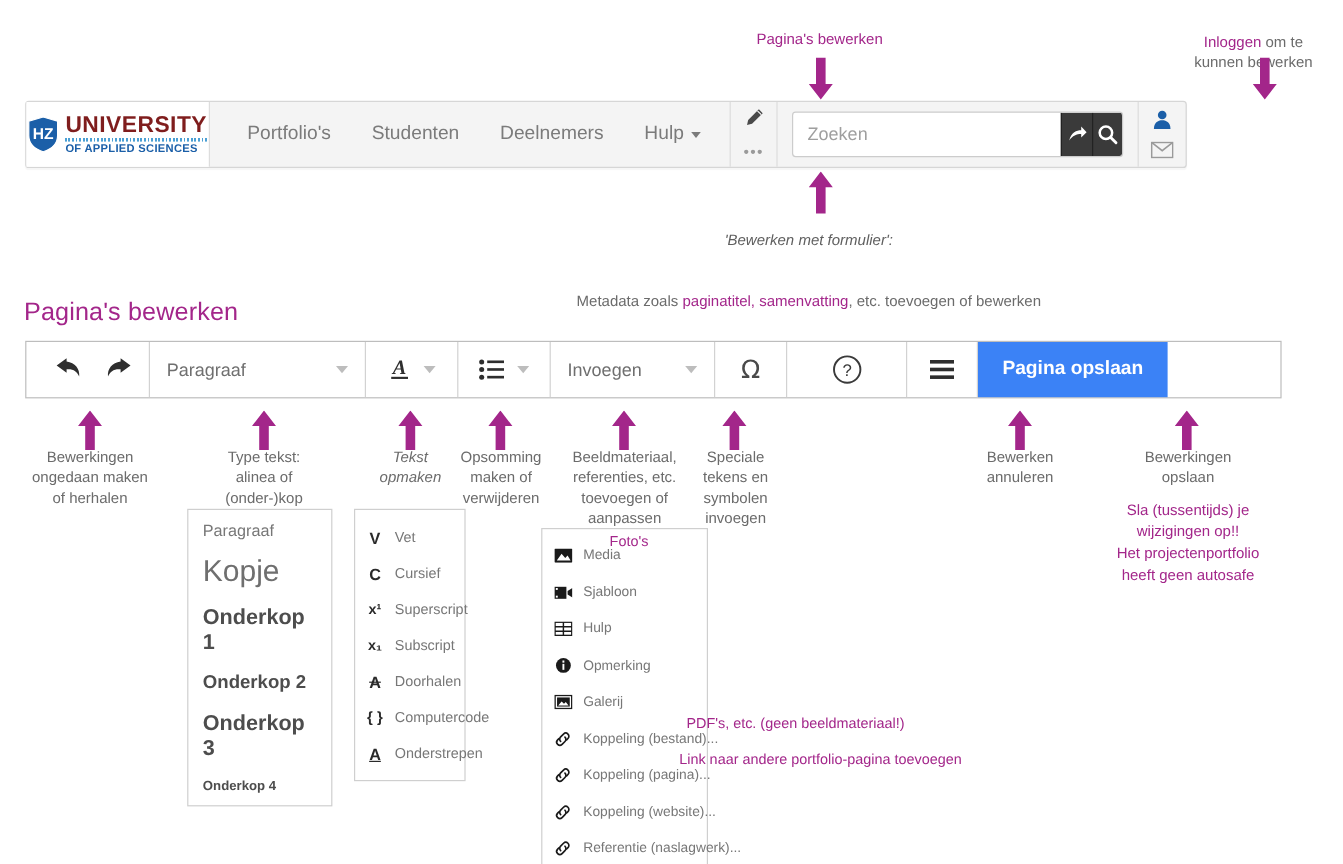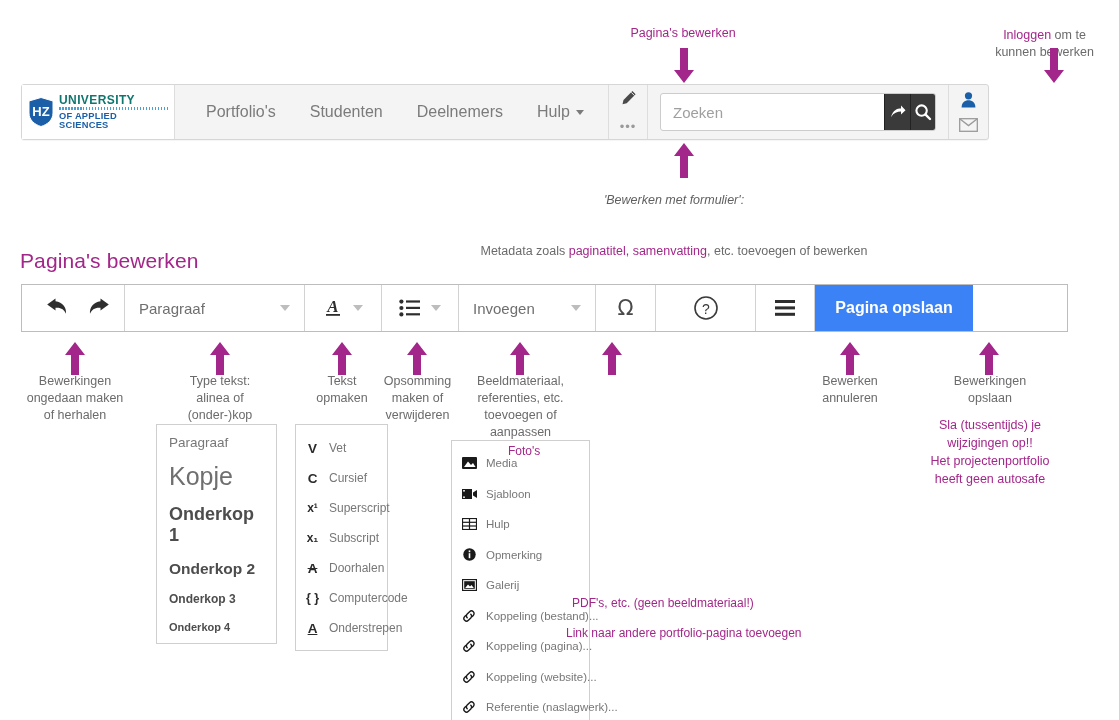--- a/index.html
+++ b/index.html
@@ -46,21 +46,21 @@
     width: 153px;
     background: #fff;
     border-right: 1px solid #ddd;
     display: flex; align-items: center; justify-content: center;
     padding: 0 6px;
   }
   .brand-inner { display: flex; align-items: center; gap: 5px; }
   .shield { width: 26px; height: 30px; flex: 0 0 auto; }
   .brand-text { display: flex; flex-direction: column; line-height: 1; }
   .brand-l1 {
-    font-size: 12px; font-weight: bold; color: #0f766e;
+    font-size: 19px; font-weight: bold; color: #7f1d1d;
     letter-spacing: .4px; font-family: "Liberation Sans", sans-serif;
   }
   .brand-rule { height: 3px; margin: 1.5px 0; background: repeating-linear-gradient(to right,#4a9fd4 0 1.5px, transparent 1.5px 3px); }
   .brand-l2 { font-size: 9.3px; font-weight: bold; color: #1b5fa8; letter-spacing: .25px; }
 
   .navlinks { display: flex; align-items: center; padding-left: 14px; }
   .navlink {
     font-size: 16px; color: #7b7b7b; padding: 0 17px;
     display: flex; align-items: center; height: 100%;
     cursor: pointer; white-space: nowrap;
@@ -168,21 +168,21 @@
     position: absolute;
     background: #fff;
     border: 1px solid #cfcfcf;
   }
   .panel-para { left: 156px; top: 424px; width: 121px; padding: 10px 12px 8px; }
   .pp-item { color: #777; margin-bottom: 7px; }
   .pp-paragraaf { font-size: 13.5px; margin-bottom: 12px; }
   .pp-kopje { font-size: 25px; color: #6f6f6f; margin-bottom: 13px; font-weight: normal; }
   .pp-ok1 { font-size: 18px; font-weight: bold; color: #4d4d4d; margin-bottom: 14px; }
   .pp-ok2 { font-size: 15.5px; font-weight: bold; color: #4d4d4d; margin-bottom: 14px; }
-  .pp-ok3 { font-size: 12px; font-weight: bold; color: #4d4d4d; margin-bottom: 15px; }
+  .pp-ok3 { font-size: 18px; font-weight: bold; color: #4d4d4d; margin-bottom: 15px; }
   .pp-ok4 { font-size: 11px; font-weight: bold; color: #4d4d4d; margin-bottom: 2px; }
 
   .panel-font { left: 295px; top: 424px; width: 93px; padding: 8px 0 7px; }
   .pf-row { display: flex; align-items: center; height: 30px; padding: 0 9px; gap: 9px; cursor: pointer; }
   .pf-ic { width: 15px; text-align: center; color: #2a2a2a; font-size: 13.5px; font-weight: bold; flex: 0 0 15px; }
   .pf-tx { font-size: 12px; color: #777; }
 
   .panel-insert { left: 451px; top: 440px; width: 139px; padding: 7px 0 6px; }
   .pi-row { display: flex; align-items: center; height: 30.5px; padding: 0 9px; gap: 9px; cursor: pointer; }
   .pi-ic { width: 16px; display:flex; align-items:center; justify-content:center; flex: 0 0 16px; color:#111; }
@@ -395,21 +395,21 @@
   </div>
   <div class="ann" style="left:155px; top:373px; width:130px;">Type tekst:
 alinea of
 (onder-)kop</div>
 
   <div class="arrow" style="left:331px; top:342px;">
     <svg width="22" height="34" viewBox="0 0 22 34">
         <path d="M11 0 L21 13 h-6 v20 H7 V13 H1 z" fill="#a3268a"></path>
       </svg>
   </div>
-  <div class="ann" style="left:297px; top:373px; width:90px;">Tekst
+  <div class="ann" style="left:297px; top:373px; width:90px;font-style:italic;">Tekst
 opmaken</div>
 
   <div class="arrow" style="left:406px; top:342px;">
     <svg width="22" height="34" viewBox="0 0 22 34">
         <path d="M11 0 L21 13 h-6 v20 H7 V13 H1 z" fill="#a3268a"></path>
       </svg>
   </div>
   <div class="ann" style="left:369px; top:373px; width:97px;">Opsomming
 maken of
 verwijderen</div>
@@ -422,20 +422,24 @@
   <div class="ann" style="left:458px; top:373px; width:125px;">Beeldmateriaal,
 referenties, etc.
 toevoegen of
 aanpassen</div>
 
   <div class="arrow" style="left:601px; top:342px;">
     <svg width="22" height="34" viewBox="0 0 22 34">
         <path d="M11 0 L21 13 h-6 v20 H7 V13 H1 z" fill="#a3268a"></path>
       </svg>
   </div>
+  <div class="ann" style="left:569px; top:373px; width:88px;">Speciale
+tekens en
+symbolen
+invoegen</div>
 
   <div class="arrow" style="left:839px; top:342px;">
     <svg width="22" height="34" viewBox="0 0 22 34">
         <path d="M11 0 L21 13 h-6 v20 H7 V13 H1 z" fill="#a3268a"></path>
       </svg>
   </div>
   <div class="ann" style="left:795px; top:373px; width:110px;">Bewerken
 annuleren</div>
 
   <div class="arrow" style="left:978px; top:342px;">

